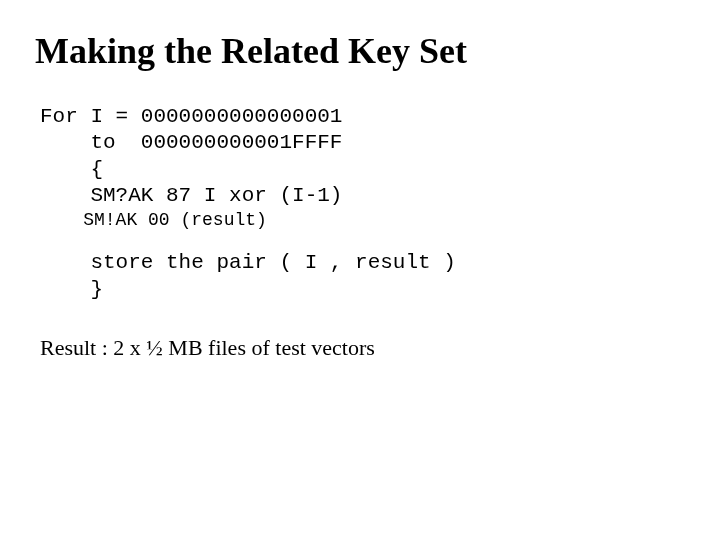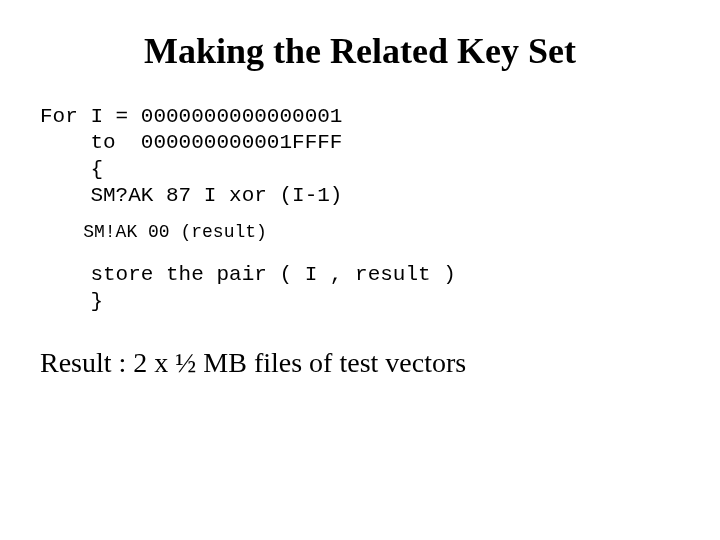--- a/index.html
+++ b/index.html
@@ -11,43 +11,41 @@
       width: 720px;
       height: 540px;
       background: #ffffff;
       font-family: 'Times New Roman', Times, serif;
       color: #000000;
       padding: 25px 35px;
     }
     .title {
       font-size: 36px;
       font-weight: bold;
-      text-align: center;
       margin-bottom: 32px;
       margin-top: 5px;
     }
     .code-block {
       font-family: 'Courier New', Courier, monospace;
       font-size: 21px;
       line-height: 1.25;
       white-space: pre;
       margin-left: 5px;
     }
     .code-small {
       font-family: 'Courier New', Courier, monospace;
       font-size: 18px;
       line-height: 1.3;
       white-space: pre;
       margin-left: 5px;
-      margin-top: 12px;
       margin-bottom: 18px;
     }
     .result-line {
       font-family: 'Times New Roman', Times, serif;
-      font-size: 28px;
+      font-size: 22px;
       margin-top: 32px;
       margin-left: 5px;
     }
   </style>
 </head>
 <body>
 
 <div class="title">Making the Related Key Set</div>
 
 <div class="code-block">For I = 0000000000000001</div>

